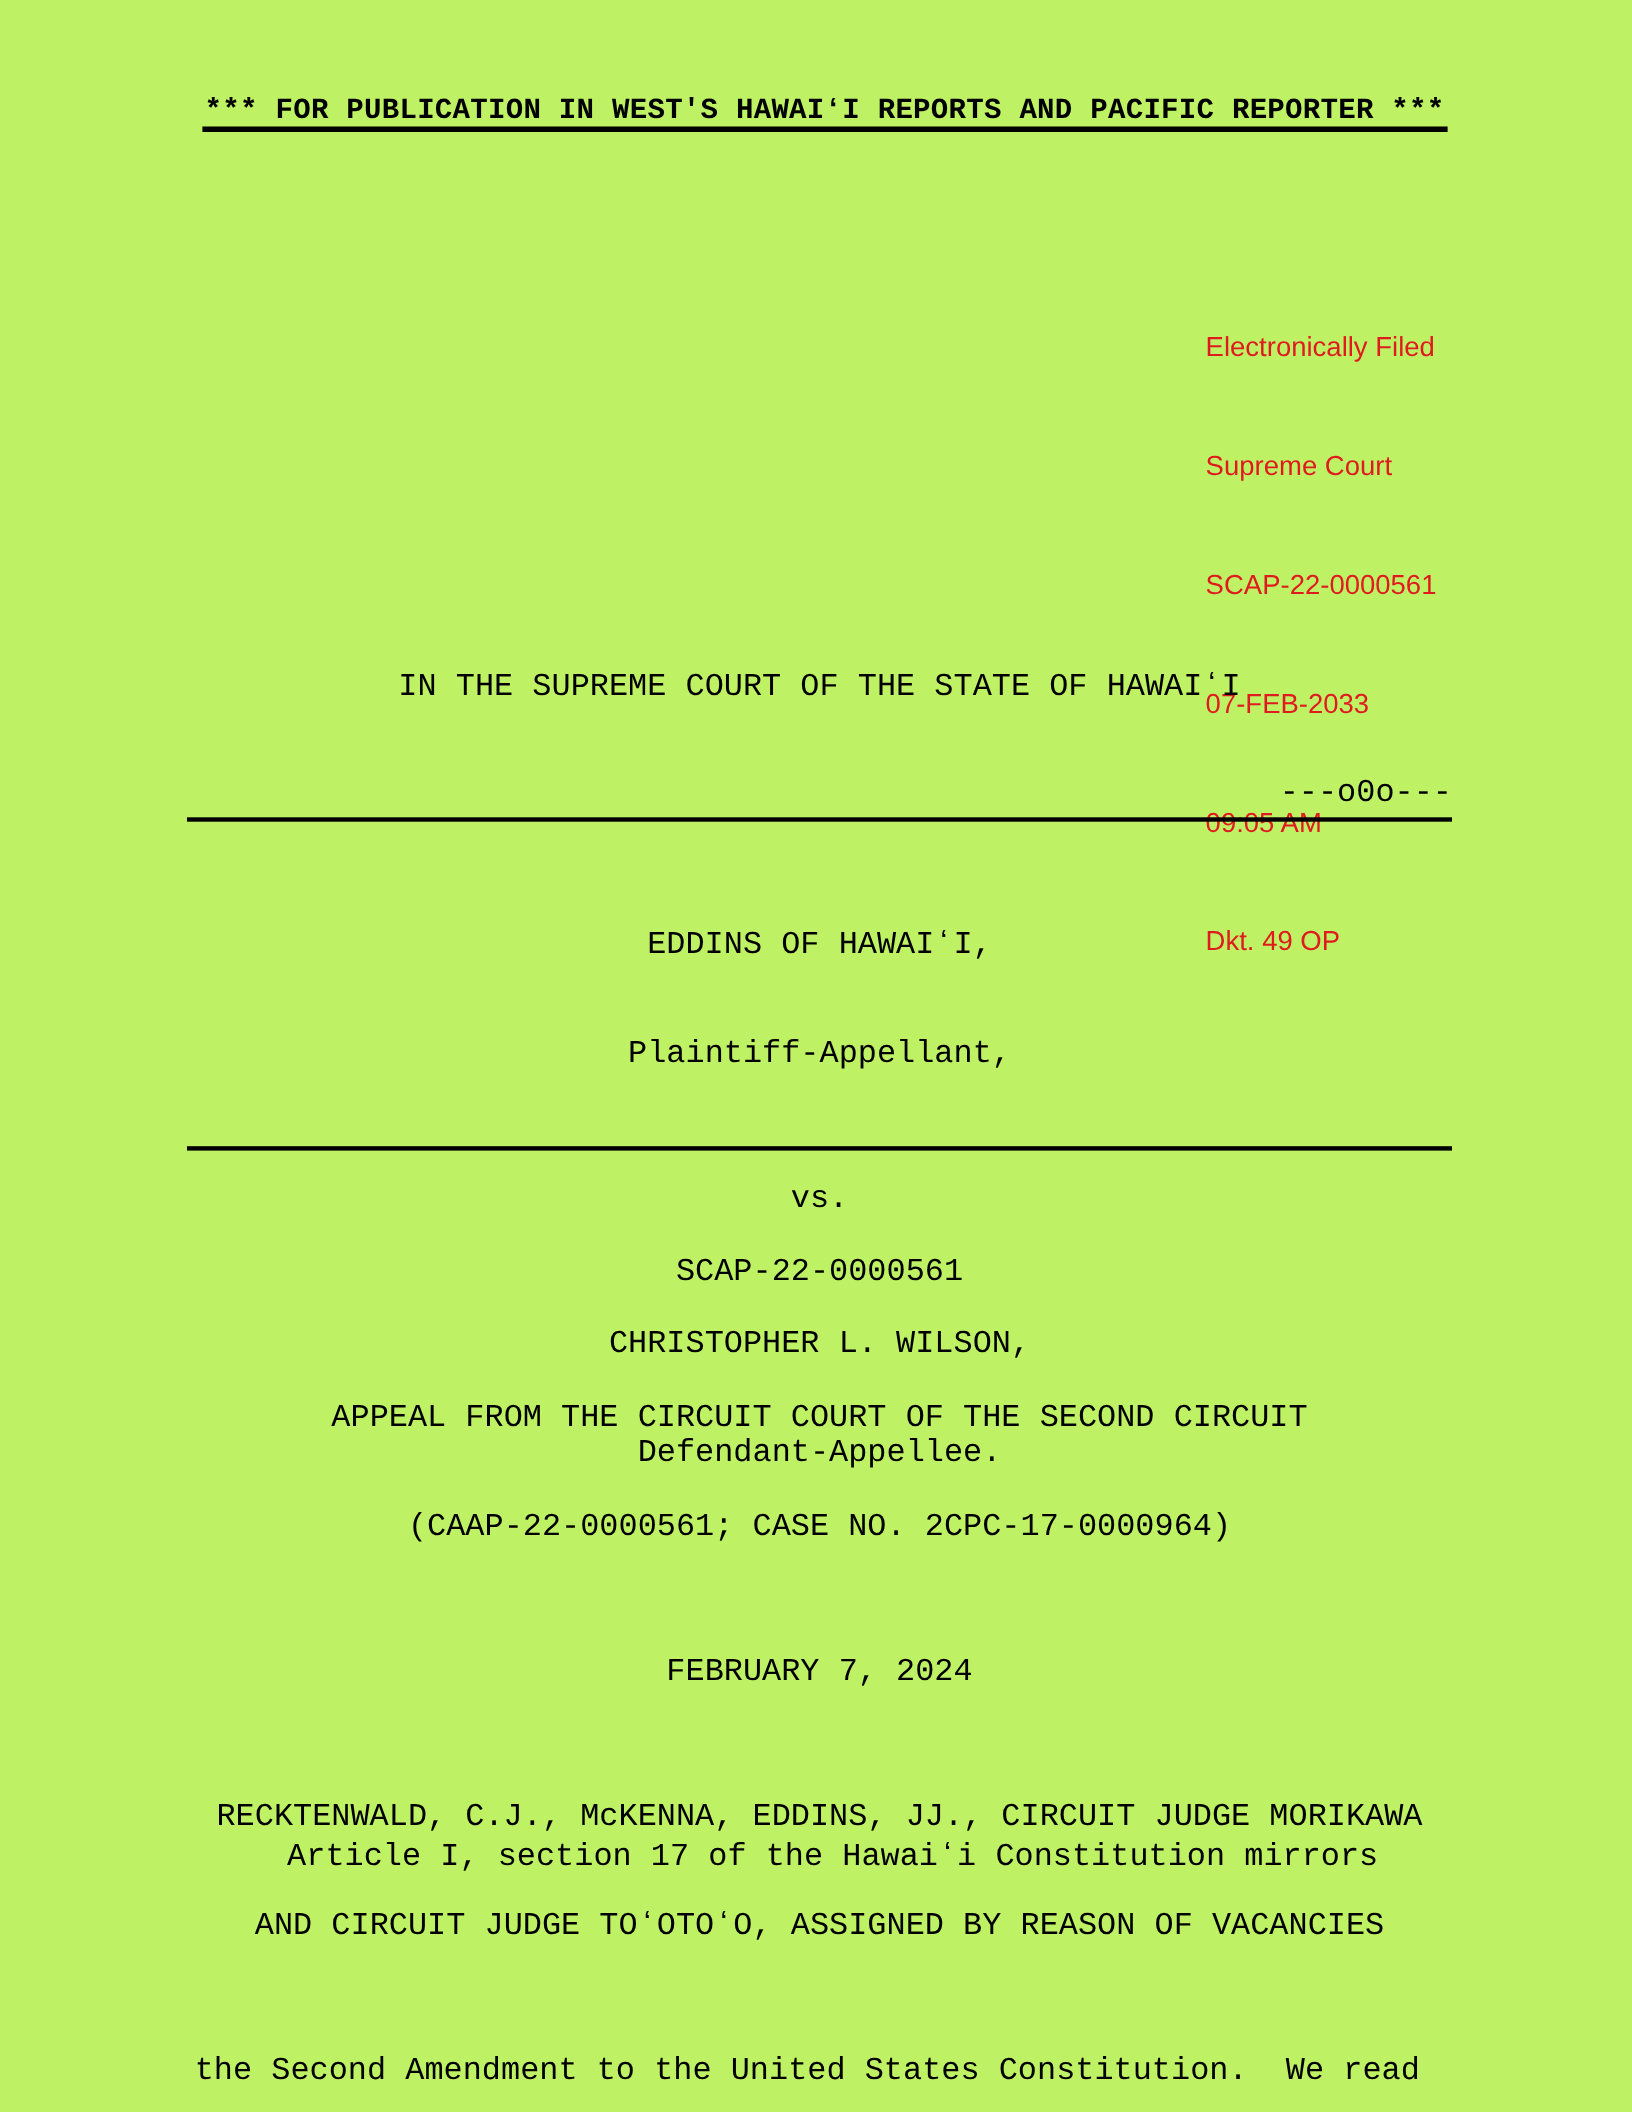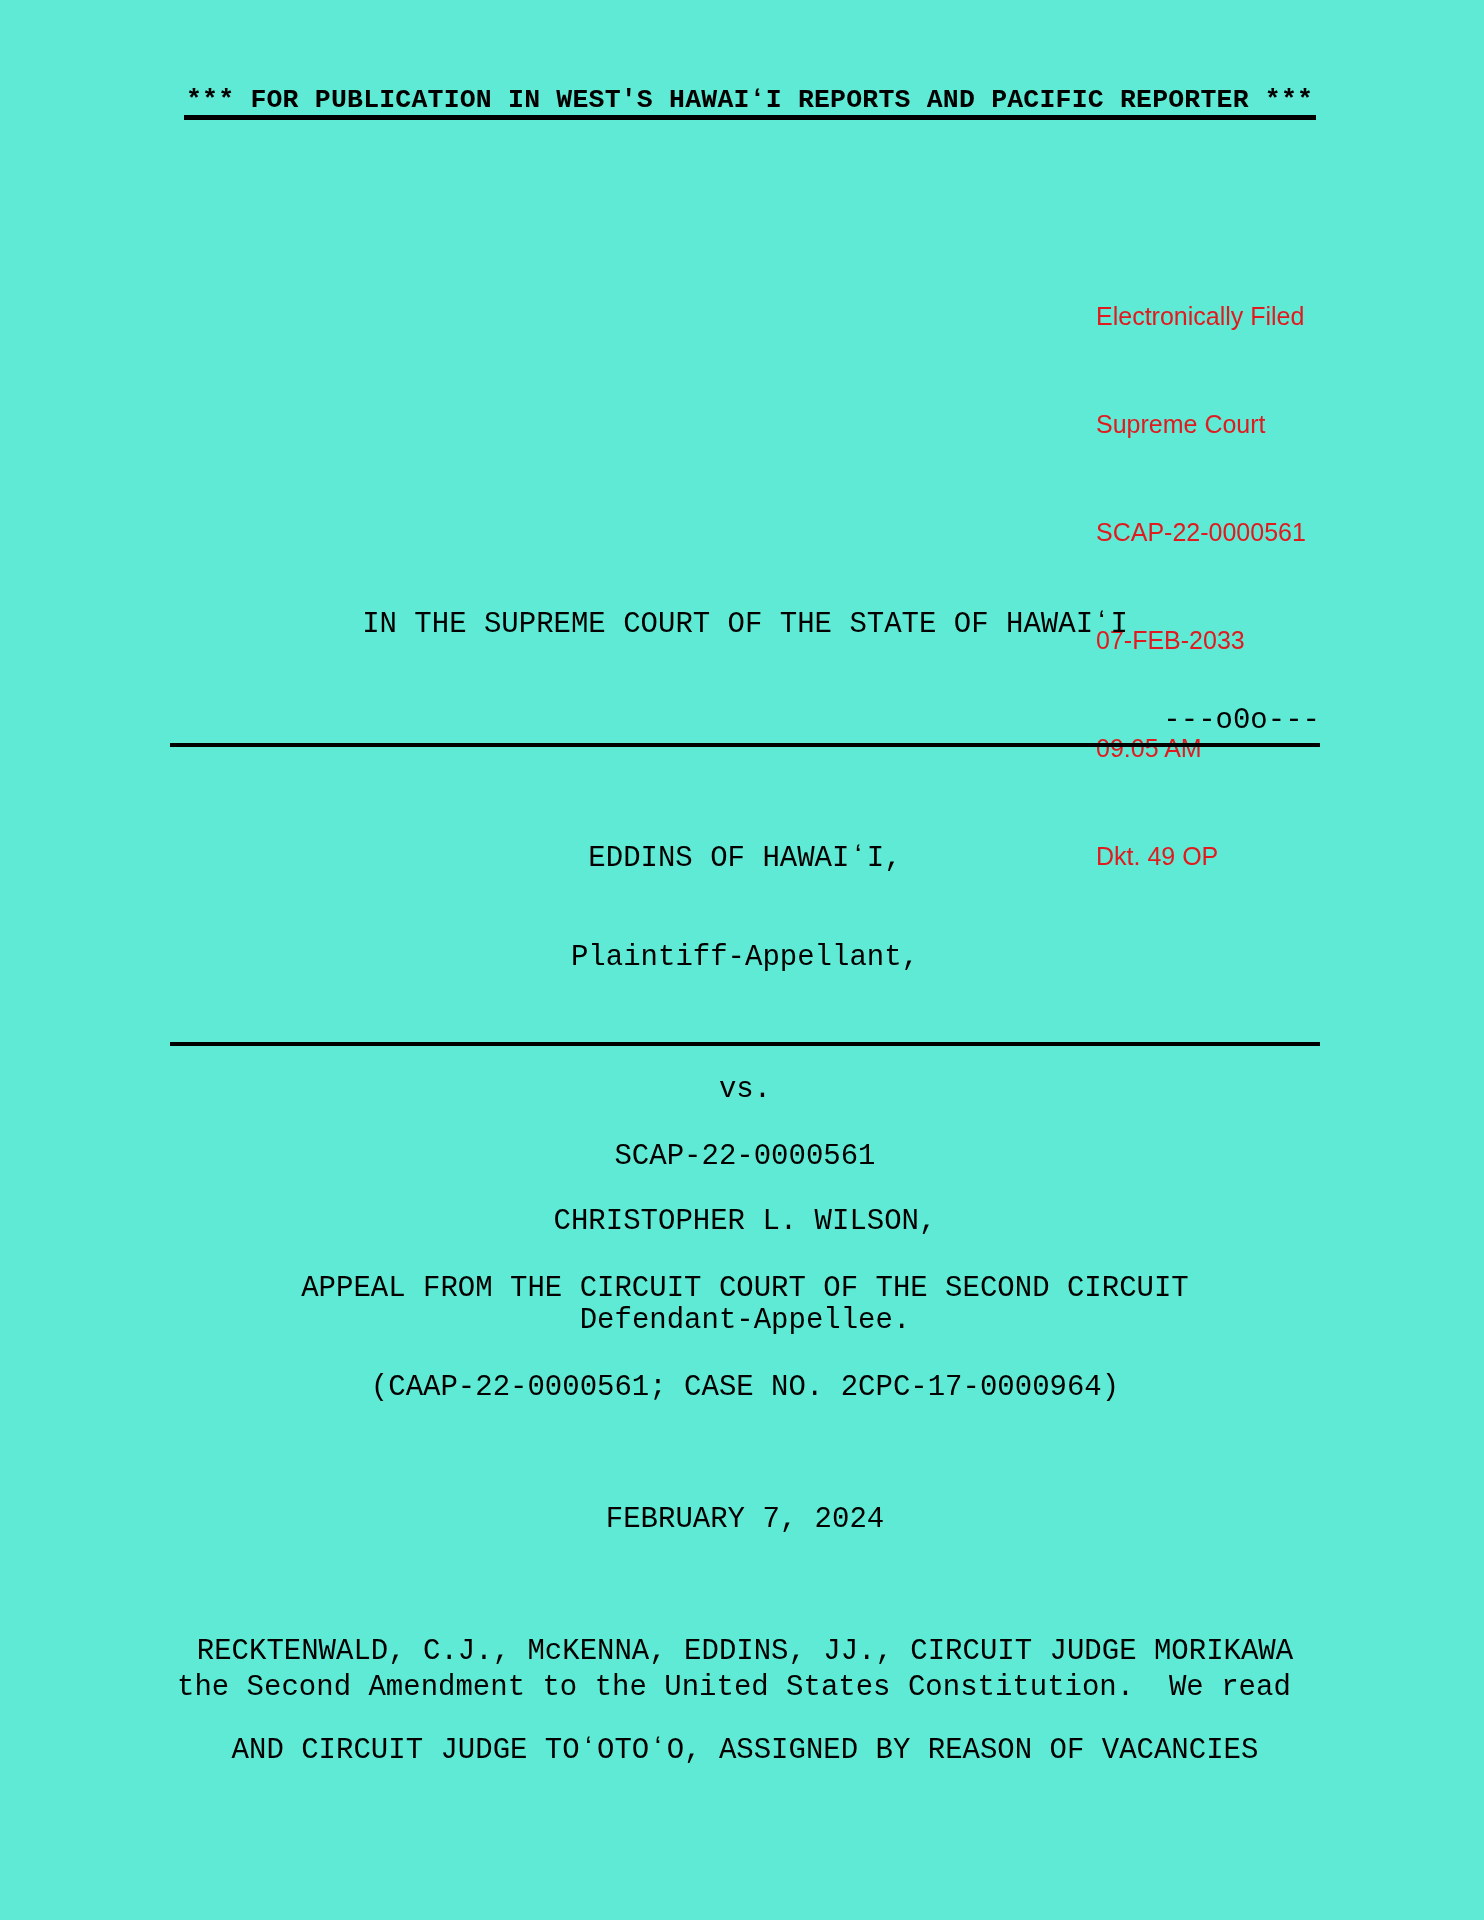--- a/index.html
+++ b/index.html
@@ -1,20 +1,20 @@
 <!DOCTYPE html>
 <html><head>
 <meta charset="utf-8">
 <style>
   html,body{margin:0;padding:0;background:#888;}
   .page{
     position:relative;
     width:1484px;height:1920px;
     margin:0 auto;
-    background:#5eead4;
+    background:#bef264;
     color:#000;
     font-family:"Liberation Mono","DejaVu Sans Mono",monospace;
     font-size:29px;
     overflow:hidden;
   }
   
   .pub-notice{
     position:absolute;top:87px;left:184px;
     font-size:26.5px;line-height:26px;font-weight:bold;
     letter-spacing:.2px;white-space:pre;
@@ -92,17 +92,18 @@
     <div>SCAP-22-0000561</div>
     <div class="gap-line">APPEAL FROM THE CIRCUIT COURT OF THE SECOND CIRCUIT</div>
     <div>(CAAP-22-0000561; CASE NO. 2CPC-17-0000964)</div>
     <div class="gap-line">FEBRUARY 7, 2024</div>
     <div class="gap-line">RECKTENWALD, C.J., McKENNA, EDDINS, JJ., CIRCUIT JUDGE MORIKAWA</div>
     <div>AND CIRCUIT JUDGE TOʻOTOʻO, ASSIGNED BY REASON OF VACANCIES</div>
     
   </div>
 
   <div class="body-par">
+    <div class="body-line indent">Article I, section 17 of the Hawaiʻi Constitution mirrors</div>
     <div class="body-line">the Second Amendment to the United States Constitution.  We read</div>
     
   </div>
 
 </div>
 
 </body></html>

